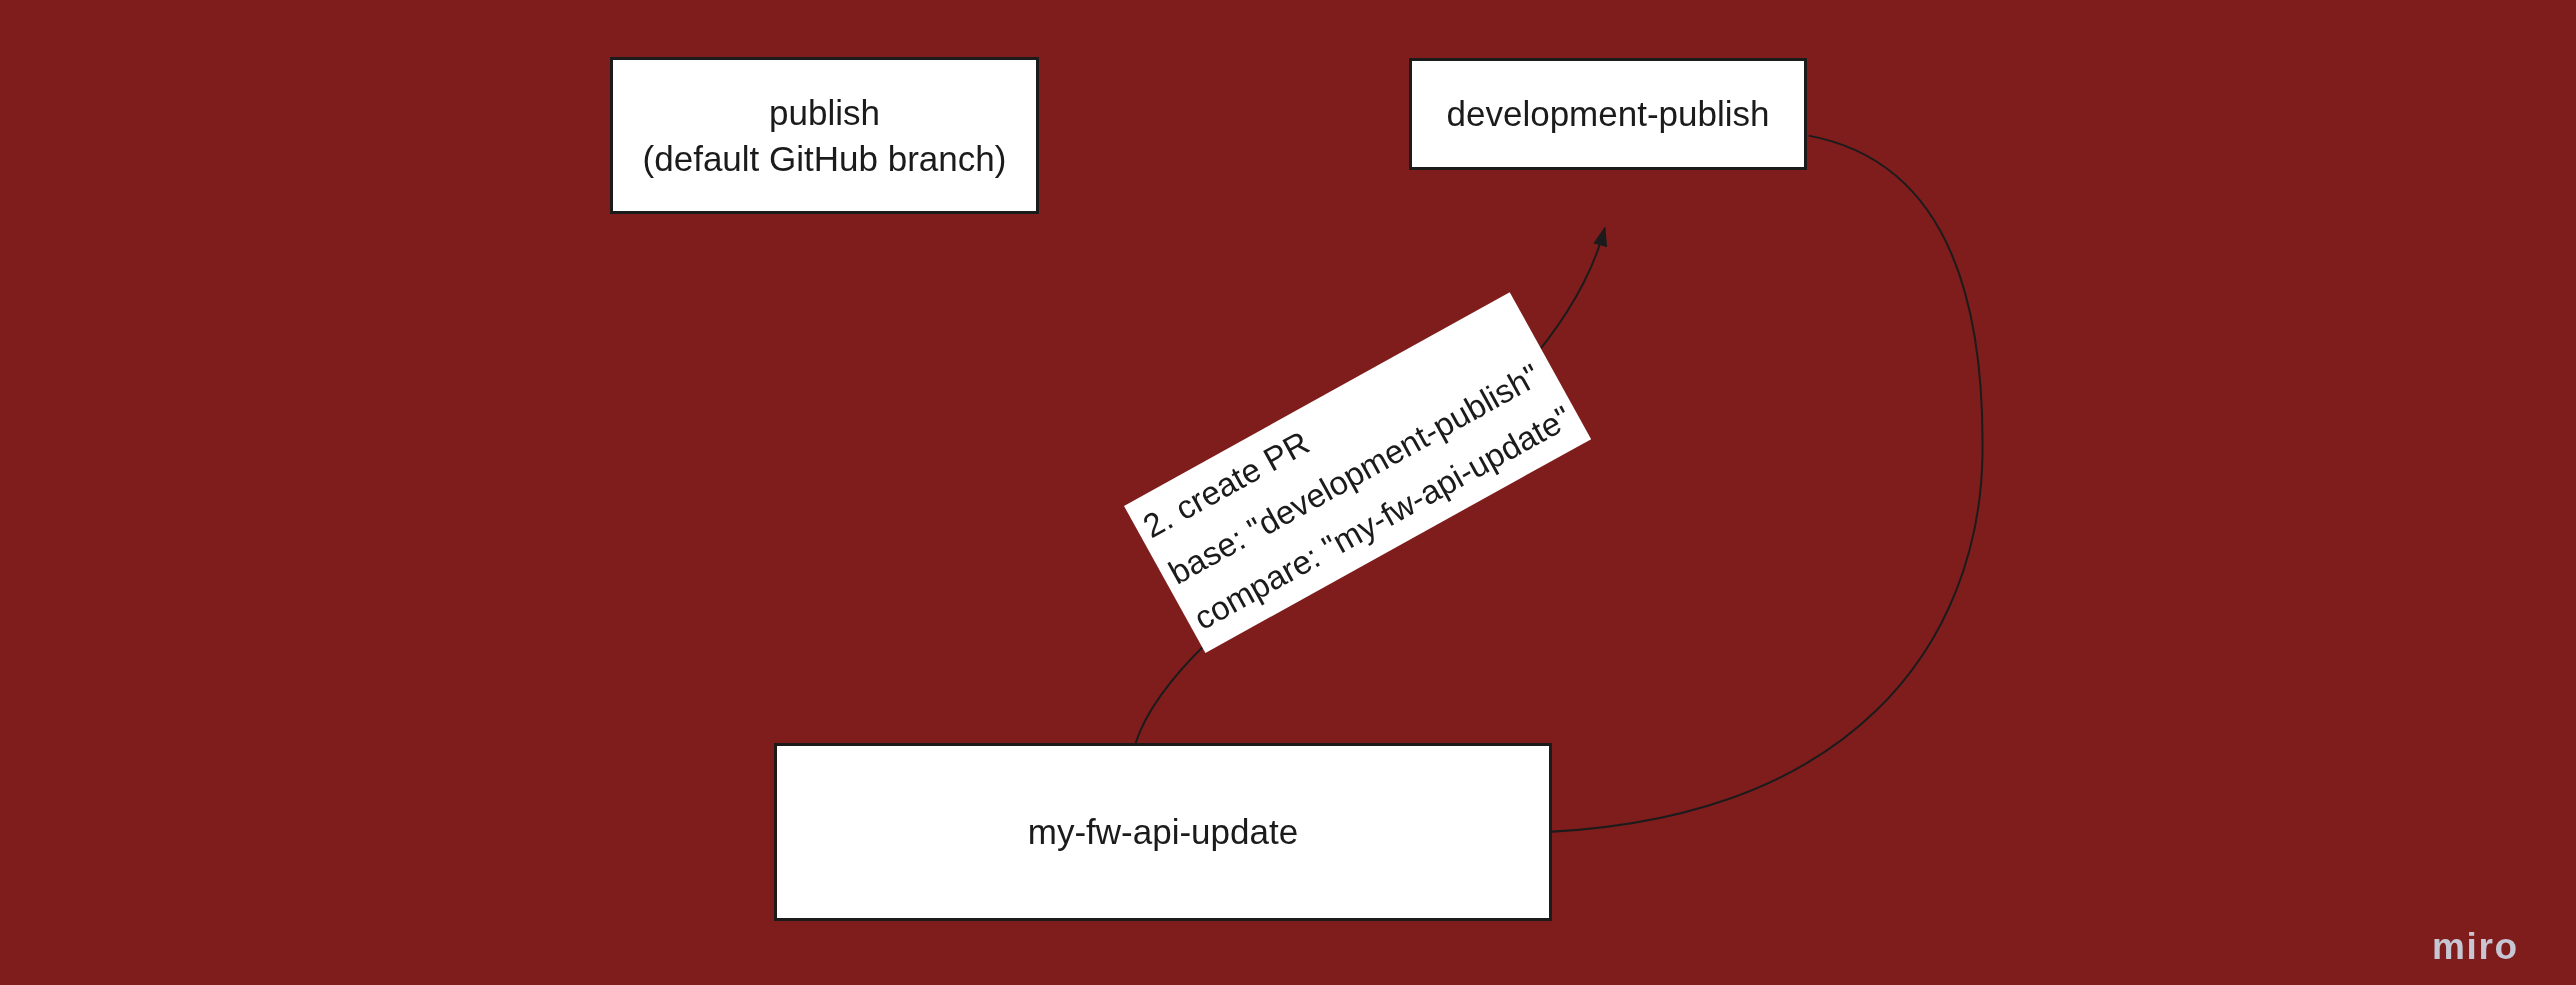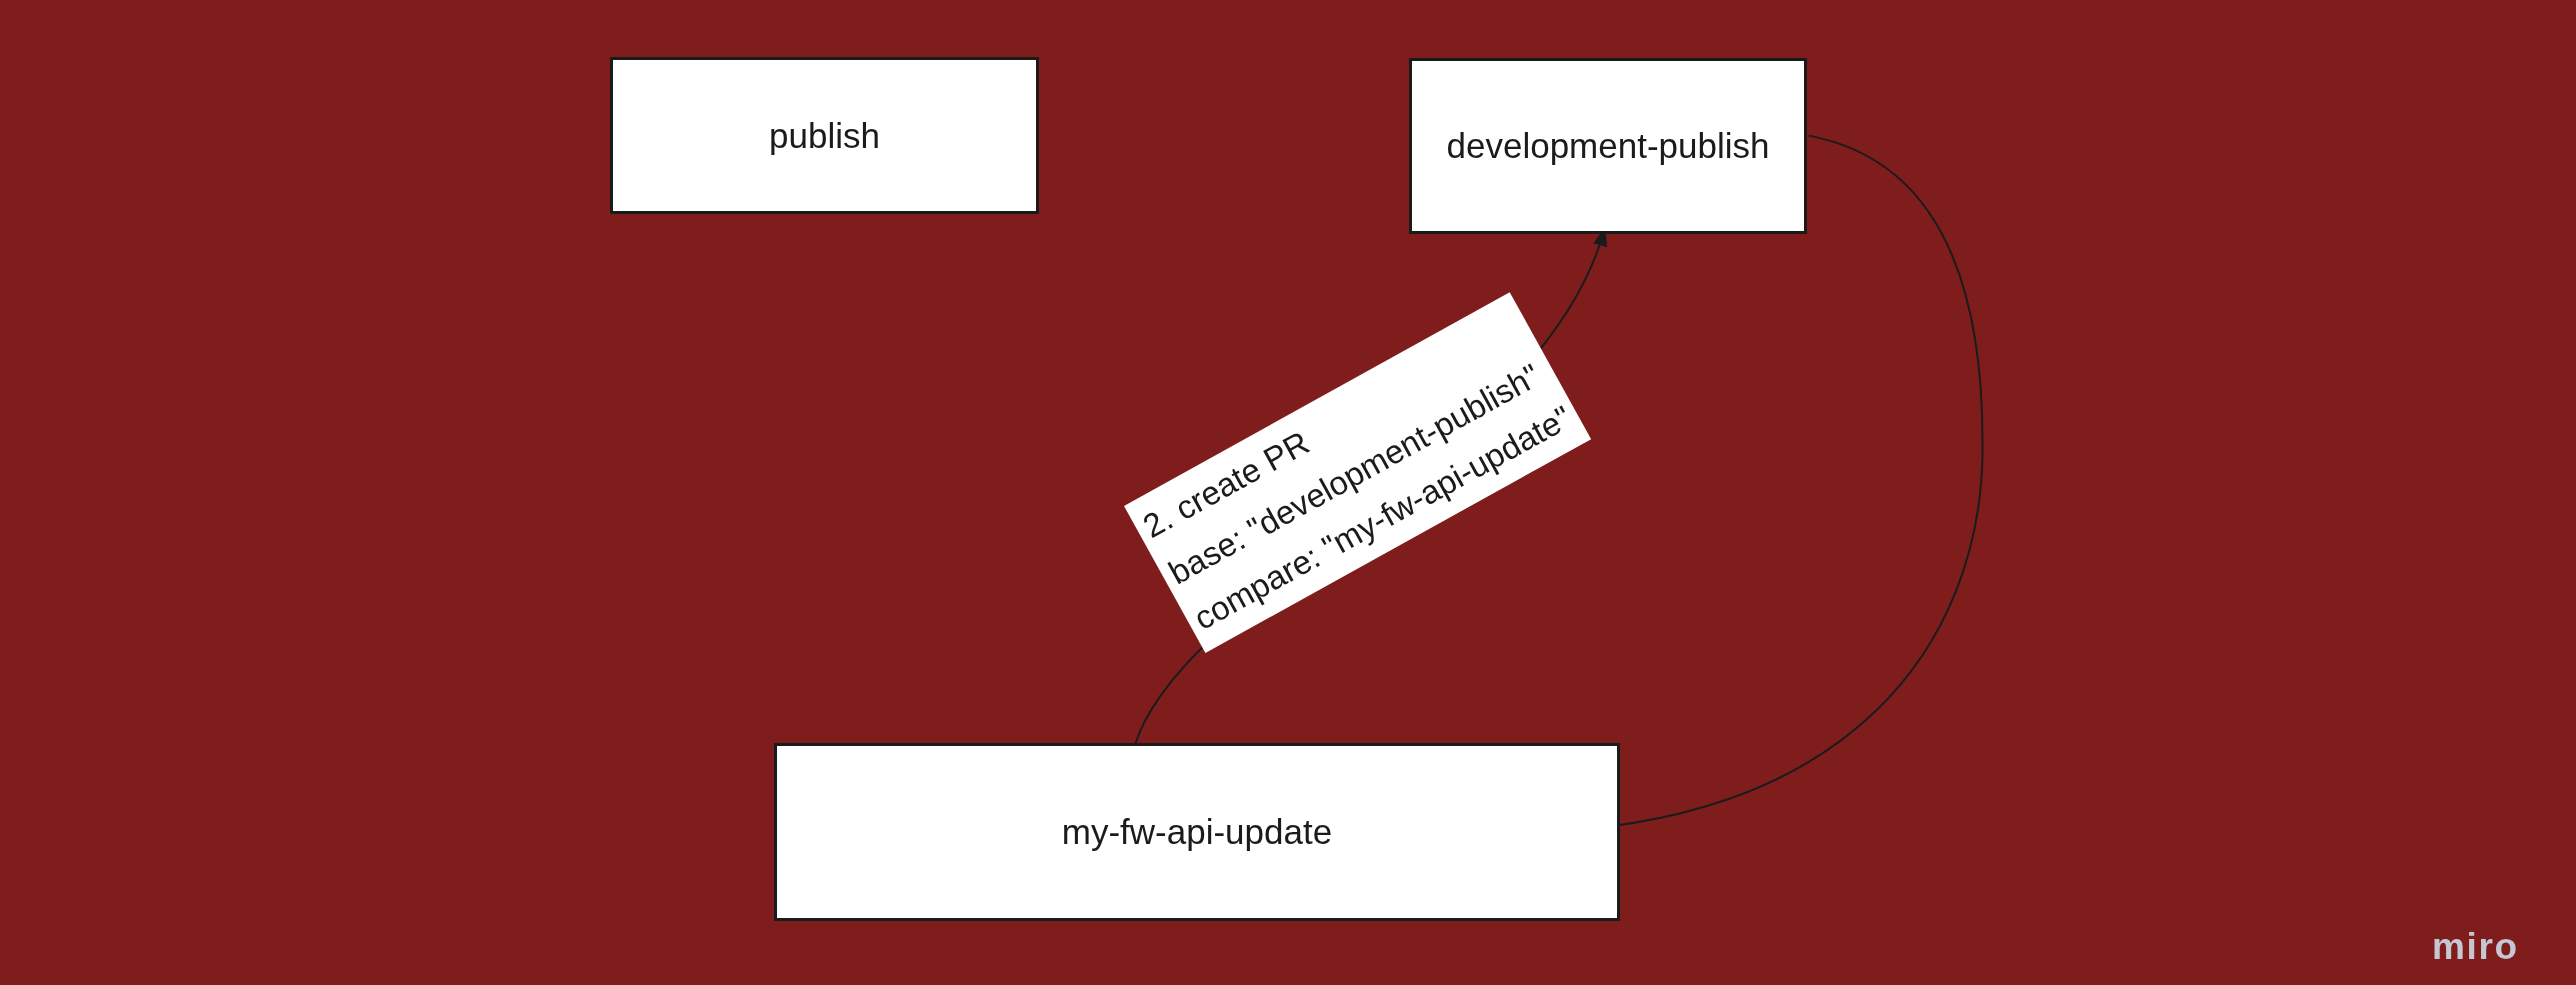--- a/index.html
+++ b/index.html
@@ -40,22 +40,22 @@
     justify-content: center;
     text-align: center;
     font-size: 35px;
     line-height: 1.3;
     color: #1b1b1b;
   }
   .node div {
     white-space: nowrap;
   }
   .node-publish        { left: 610px;  top: 57px;  width: 429px; height: 157px; }
-  .node-dev-publish    { left: 1409px; top: 58px;  width: 398px; height: 176px; }
-  .node-my-fw          { left: 774px;  top: 743px; width: 846px; height: 178px; }
+  .node-dev-publish    { left: 1409px; top: 58px;  width: 398px; height: 112px; }
+  .node-my-fw          { left: 774px;  top: 743px; width: 778px; height: 178px; }
 
   .edge-label-branch {
     position: absolute;
     left: 1944px;
     top: 575px;
     transform: translate(-50%, -50%);
     background: #ffffff;
     font-size: 33px;
     white-space: nowrap;
     padding: 4.8px 3.2px;
@@ -100,20 +100,21 @@
       </marker>
     </defs>
 
     <path class="edge-path" d="M 2270 170 C 2430 200 2492 350 2488 575 C 2483 795 2335 1045 1888 1045" marker-end="url(#arrowhead)"></path>
 
     <path class="edge-path" d="M 1425 933 C 1487 740 1942 562 2014 286" marker-end="url(#arrowhead)"></path>
   </svg>
 
   <div class="node node-publish">
     <div>publish</div>
+    <div>(default GitHub branch)</div>
   </div>
 
   <div class="node node-dev-publish">
     <div>development-publish</div>
   </div>
 
   <div class="node node-my-fw">
     <div>my-fw-api-update</div>
   </div>
 

